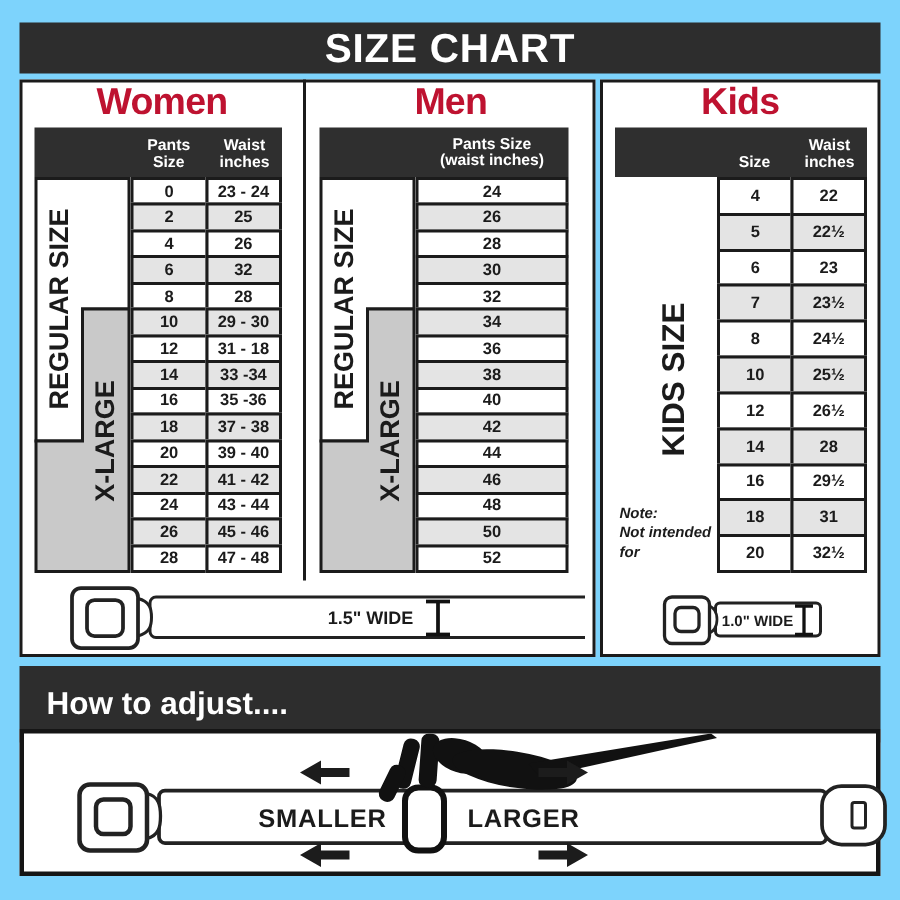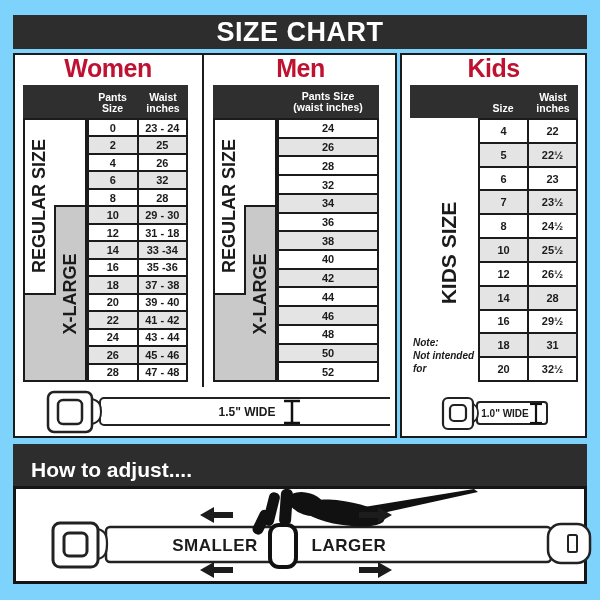--- a/index.html
+++ b/index.html
@@ -181,20 +181,23 @@
     </div>
   <div class="rows" id="rows-men">
       <div class="trow">
         <div class="tcell">24</div>
       </div>
       <div class="trow alt">
         <div class="tcell">26</div>
       </div>
       <div class="trow">
         <div class="tcell">28</div>
+      </div>
+      <div class="trow alt">
+        <div class="tcell">30</div>
       </div>
       <div class="trow">
         <div class="tcell">32</div>
       </div>
       <div class="trow alt">
         <div class="tcell">34</div>
       </div>
       <div class="trow">
         <div class="tcell">36</div>
       </div>

